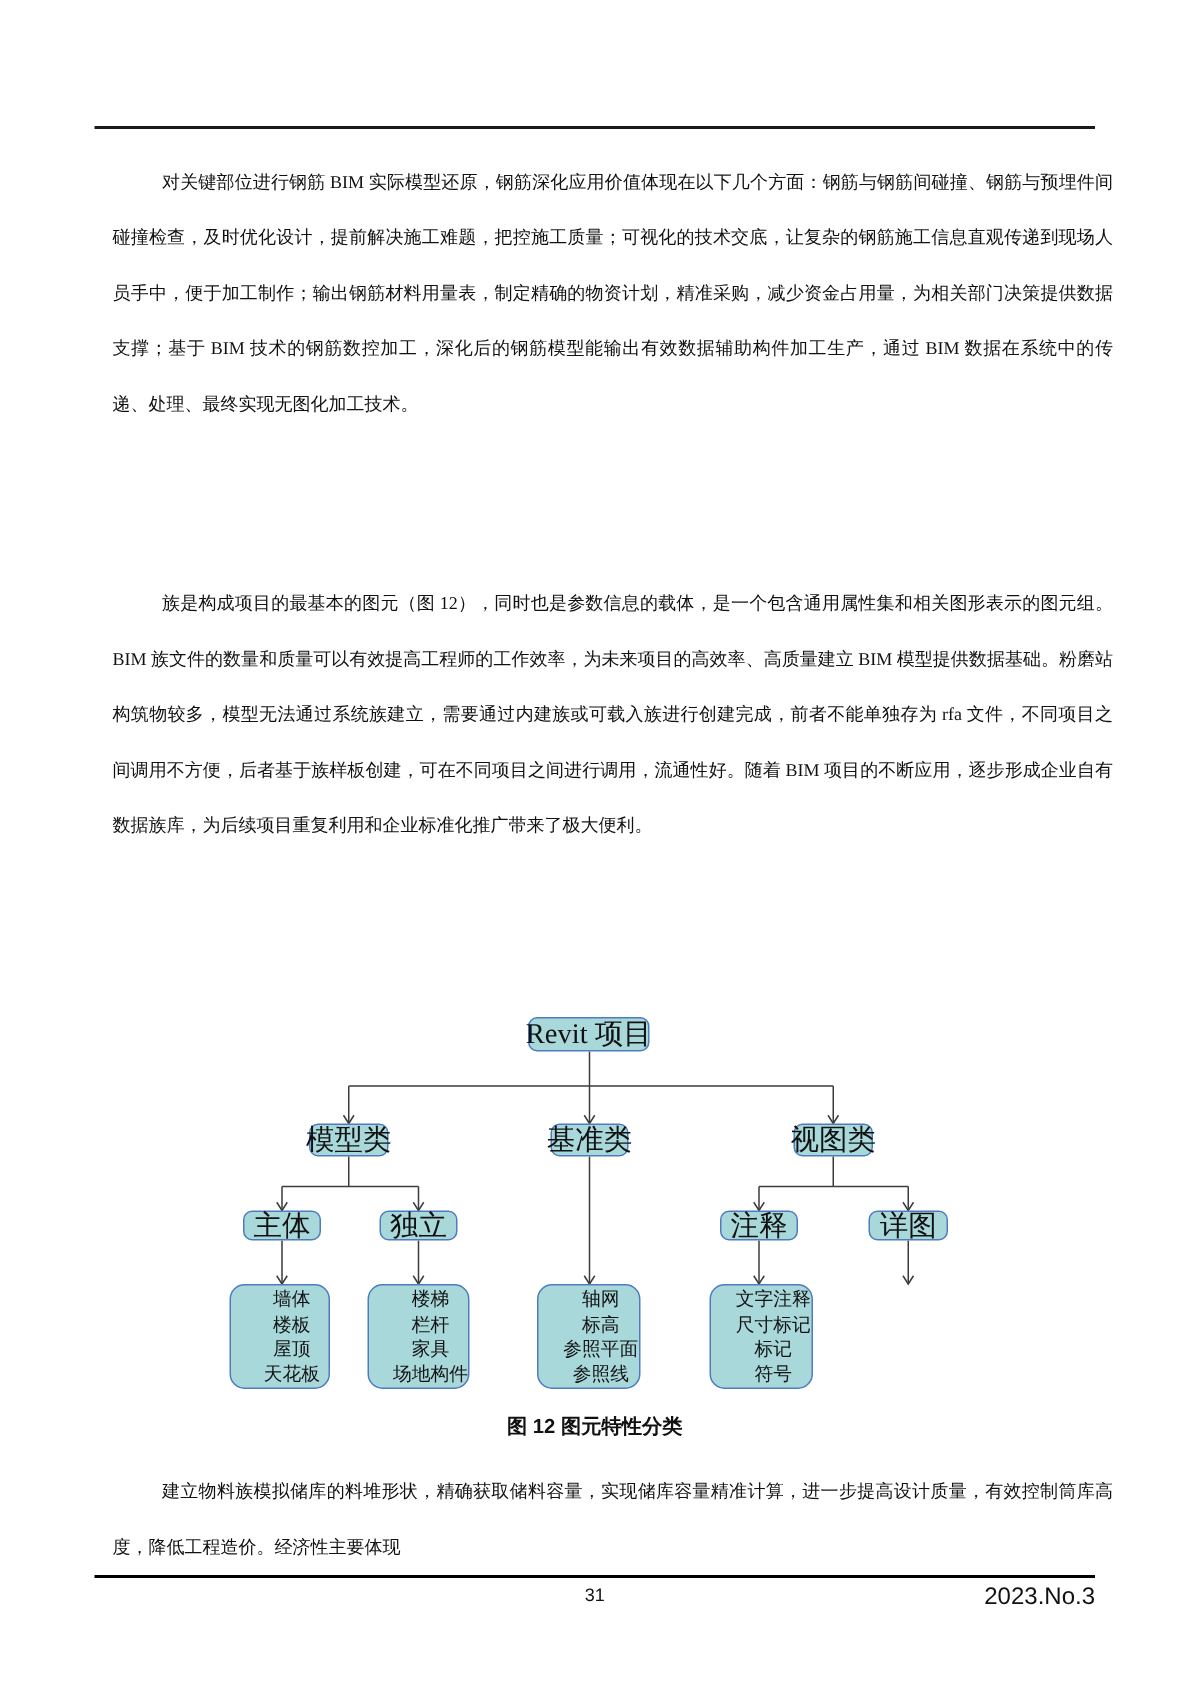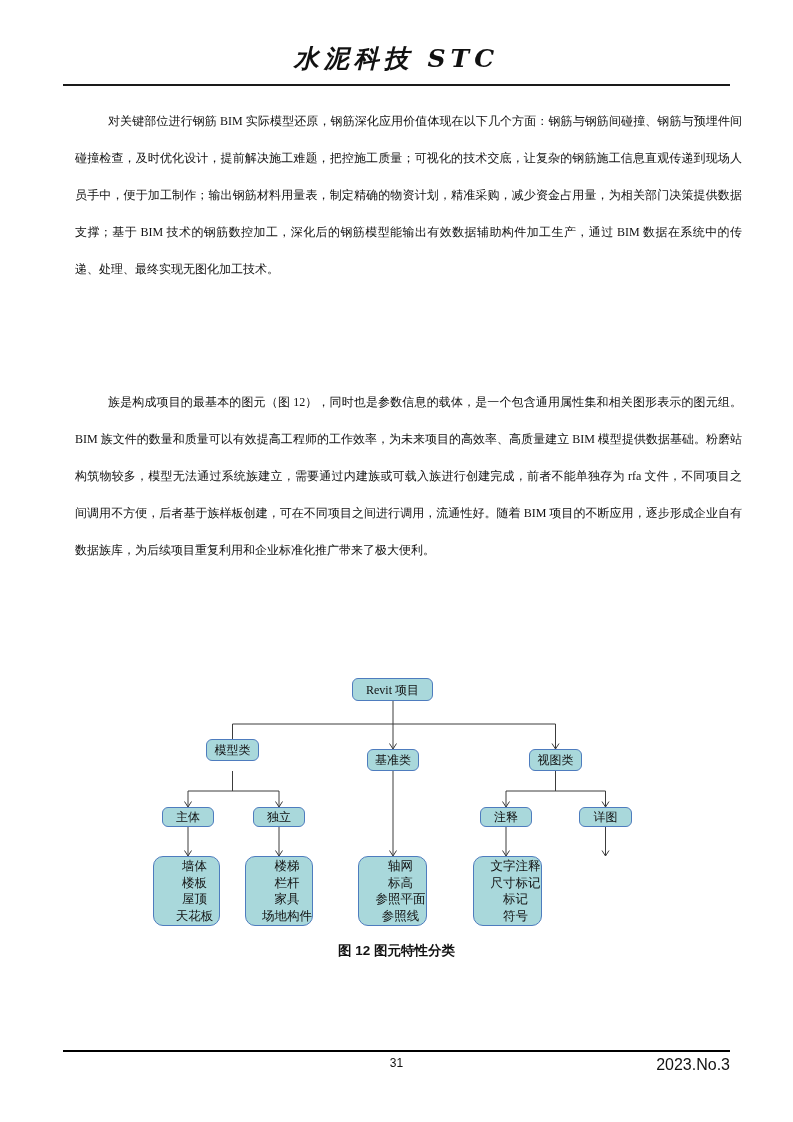--- a/index.html
+++ b/index.html
@@ -45,21 +45,21 @@
   .diagram{
     position:absolute;left:63px;top:672px;width:667px;height:270px;
   }
   .diagram svg{position:absolute;left:0;top:0;}
   .dbox{
     position:absolute;box-sizing:border-box;
     background:var(--box-fill);
     border:1.5px solid var(--box-border);
     border-radius:6px;
     display:flex;align-items:center;justify-content:center;
-    font-size:12px;line-height:1;
+    font-size:19px;line-height:1;
     white-space:nowrap;
   }
   .leaf{
     border-radius:10px;
     flex-direction:column;
     font-size:12.5px;line-height:16.5px;padding-left:16px;
   }
   .leaf span{display:block;text-align:center;}
   .fig-caption{
     position:absolute;left:63px;width:667px;top:942px;
@@ -82,21 +82,20 @@
     position:absolute;right:63px;top:1056px;
     font-family:"Liberation Sans","DejaVu Sans",sans-serif;
     font-size:16px;
   }
 </style>
 </head>
 <body>
 
 <div class="page">
 
-  <div class="journal-title">水泥科技 STC</div>
   <div class="header-rule"></div>
 
   <p class="body-para p1">对关键部位进行钢筋 BIM 实际模型还原，钢筋深化应用价值体现在以下几个方面：钢筋与钢筋间碰撞、钢筋与预埋件间碰撞检查，及时优化设计，提前解决施工难题，把控施工质量；可视化的技术交底，让复杂的钢筋施工信息直观传递到现场人员手中，便于加工制作；输出钢筋材料用量表，制定精确的物资计划，精准采购，减少资金占用量，为相关部门决策提供数据支撑；基于 BIM 技术的钢筋数控加工，深化后的钢筋模型能输出有效数据辅助构件加工生产，通过 BIM 数据在系统中的传递、处理、最终实现无图化加工技术。</p>
 
 
   <p class="body-para p2">族是构成项目的最基本的图元（图 12），同时也是参数信息的载体，是一个包含通用属性集和相关图形表示的图元组。BIM 族文件的数量和质量可以有效提高工程师的工作效率，为未来项目的高效率、高质量建立 BIM 模型提供数据基础。粉磨站构筑物较多，模型无法通过系统族建立，需要通过内建族或可载入族进行创建完成，前者不能单独存为 rfa 文件，不同项目之间调用不方便，后者基于族样板创建，可在不同项目之间进行调用，流通性好。随着 BIM 项目的不断应用，逐步形成企业自有数据族库，为后续项目重复利用和企业标准化推广带来了极大便利。</p>
 
   <div class="diagram">
     <svg width="667" height="270" viewBox="0 0 667 270">
       <path fill="none" stroke="var(--line-color)" stroke-width="1" d="
@@ -115,21 +114,21 @@
         M539,129.5 L542.5,135 L546,129.5
         M121.5,178.5 L125,184 L128.5,178.5
         M212.5,178.5 L216,184 L219.5,178.5
         M326.5,178.5 L330,184 L333.5,178.5
         M439.5,178.5 L443,184 L446.5,178.5
         M539,178.5 L542.5,184 L546,178.5"></path>
     </svg>
 
     <div class="dbox" style="left:289px;top:6px;width:81px;height:23px">Revit 项目</div>
 
-    <div class="dbox" style="left:143px;top:67px;width:53px;height:22px">模型类</div>
+    <div class="dbox" style="left:143px;top:77px;width:53px;height:22px">模型类</div>
     <div class="dbox" style="left:304px;top:77px;width:52px;height:22px">基准类</div>
     <div class="dbox" style="left:466px;top:77px;width:53px;height:22px">视图类</div>
 
     <div class="dbox" style="left:99px;top:135px;width:52px;height:20px">主体</div>
     <div class="dbox" style="left:190px;top:135px;width:52px;height:20px">独立</div>
     <div class="dbox" style="left:417px;top:135px;width:52px;height:20px">注释</div>
     <div class="dbox" style="left:516px;top:135px;width:53px;height:20px">详图</div>
 
     <div class="dbox leaf" style="left:90px;top:184px;width:67px;height:70px">
       <span>墙体</span>
@@ -152,18 +151,19 @@
     <div class="dbox leaf" style="left:410px;top:184px;width:69px;height:70px">
       <span>文字注释</span>
       <span>尺寸标记</span>
       <span>标记</span>
       <span>符号</span>
     </div>
   </div>
 
   <div class="fig-caption">图 12 图元特性分类</div>
 
+  <p class="body-para p3">建立物料族模拟储库的料堆形状，精确获取储料容量，实现储库容量精准计算，进一步提高设计质量，有效控制筒库高度，降低工程造价。经济性主要体现</p>
 
   <div class="footer-rule"></div>
   <div class="page-number">31</div>
   <div class="issue-number">2023.No.3</div>
 
 </div>
 
 </body></html>

